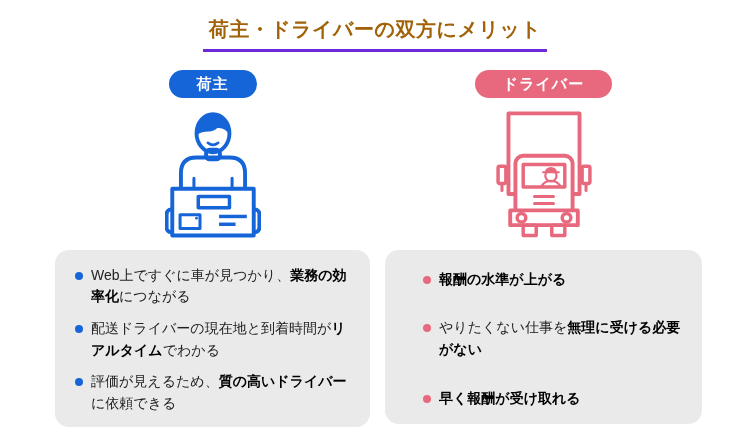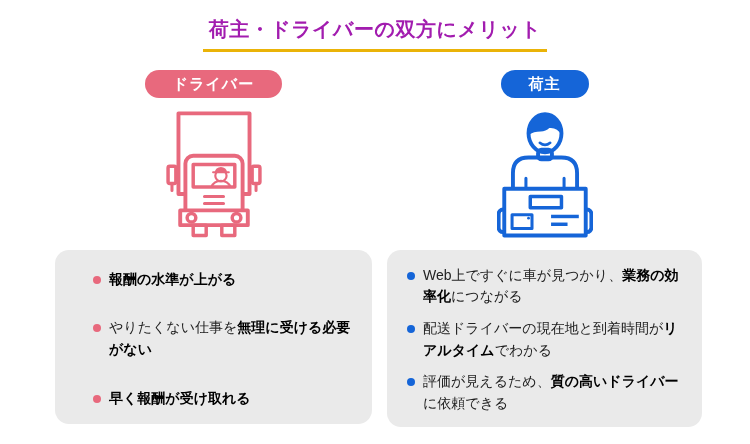--- a/index.html
+++ b/index.html
@@ -25,22 +25,22 @@
   
   .title-wrap {
     text-align: center;
     padding-top: 16px;
   }
   .title-wrap h1 {
     display: inline-block;
     font-size: 20px;
     font-weight: 700;
     letter-spacing: 0.5px;
-    color: #a21caf;
-    border-bottom: 3px solid #eab308;
+    color: #a16207;
+    border-bottom: 3px solid #6d28d9;
     padding: 0 6px 7px 6px;
     line-height: 1.3;
   }
   
   .columns {
     display: flex;
     gap: 15px;
     padding: 0 48px 0 55px;
     margin-top: 18px;
   }
@@ -107,20 +107,73 @@
 <body>
 
 <div class="page">
 
   <div class="title-wrap">
     <h1>荷主・ドライバーの双方にメリット</h1>
   </div>
 
   <div class="columns">
 
+    <div class="col col-left">
+      <span class="badge badge-shipper">荷主</span>
+
+      <div class="icon-area">
+        <span class="person-icon">
+          <svg width="96" height="130" viewBox="0 0 110 150" fill="none" stroke="currentColor" stroke-width="4.5" stroke-linecap="round" stroke-linejoin="round">
+
+            <ellipse cx="55" cy="28" rx="19" ry="22"></ellipse>
+
+            <path d="M36 26 a19 20 0 0 1 38 0 l0 4 q-5 -9 -14 -8 q-4 4 -10 4 q-8 0 -14 4 z" fill="currentColor" stroke="none"></path>
+
+            <path d="M49 39 q6 5 12 0" stroke-width="3"></path>
+
+            <rect x="47" y="47" width="16" height="11" rx="4"></rect>
+
+            <path d="M18 94 V74 q0 -18 18 -18 h38 q18 0 18 18 v20"></path>
+
+            <path d="M33 80 v12 M77 80 v12" stroke-width="3.5"></path>
+
+            <rect x="1.5" y="116" width="10" height="26" rx="5" fill="#ffffff"></rect>
+            <rect x="98.5" y="116" width="10" height="26" rx="5" fill="#ffffff"></rect>
+
+            <rect x="8" y="92" width="94" height="54" fill="#ffffff"></rect>
+
+            <rect x="38" y="101" width="36" height="13" stroke-width="4"></rect>
+
+            <rect x="17" y="122" width="23" height="16" stroke-width="3.5"></rect>
+            <circle cx="36" cy="126" r="1.6" fill="currentColor" stroke="none"></circle>
+
+            <rect x="62" y="122" width="32" height="4" fill="currentColor" stroke="none"></rect>
+            <rect x="62" y="131" width="19" height="4" fill="currentColor" stroke="none"></rect>
+          </svg>
+        </span>
+      </div>
+
+      <div class="benefit-box box-left">
+        <ul>
+          <li class="item">
+            <span class="dot dot-blue"></span>
+            <p class="item-text"><span>Web上ですぐに車が見つかり、</span><strong>業務の効率化</strong><span>につながる</span></p>
+          </li>
+          <li class="item">
+            <span class="dot dot-blue"></span>
+            <p class="item-text"><span>配送ドライバーの現在地と到着時間が</span><strong>リアルタイム</strong><span>でわかる</span></p>
+          </li>
+          <li class="item">
+            <span class="dot dot-blue"></span>
+            <p class="item-text"><span>評価が見えるため、</span><strong>質の高いドライバー</strong><span>に依頼できる</span></p>
+          </li>
+        </ul>
+      </div>
+    </div>
+
     <div class="col col-right">
       <span class="badge badge-driver">ドライバー</span>
 
       <div class="icon-area">
         <span class="truck-icon">
           <svg width="96" height="130" viewBox="0 0 110 150" fill="none" stroke="currentColor" stroke-width="4.5" stroke-linecap="round" stroke-linejoin="round">
 
             <rect x="14" y="5" width="82" height="93"></rect>
 
             <rect x="2" y="66" width="9" height="20" rx="2" stroke-width="4"></rect>
@@ -159,67 +212,14 @@
             <p class="item-text"><span>やりたくない仕事を</span><strong>無理に受ける必要がない</strong><span></span></p>
           </li>
           <li class="item">
             <span class="dot dot-pink"></span>
             <p class="item-text"><span></span><strong>早く報酬が受け取れる</strong><span></span></p>
           </li>
         </ul>
       </div>
     </div>
 
-    <div class="col col-left">
-      <span class="badge badge-shipper">荷主</span>
-
-      <div class="icon-area">
-        <span class="person-icon">
-          <svg width="96" height="130" viewBox="0 0 110 150" fill="none" stroke="currentColor" stroke-width="4.5" stroke-linecap="round" stroke-linejoin="round">
-
-            <ellipse cx="55" cy="28" rx="19" ry="22"></ellipse>
-
-            <path d="M36 26 a19 20 0 0 1 38 0 l0 4 q-5 -9 -14 -8 q-4 4 -10 4 q-8 0 -14 4 z" fill="currentColor" stroke="none"></path>
-
-            <path d="M49 39 q6 5 12 0" stroke-width="3"></path>
-
-            <rect x="47" y="47" width="16" height="11" rx="4"></rect>
-
-            <path d="M18 94 V74 q0 -18 18 -18 h38 q18 0 18 18 v20"></path>
-
-            <path d="M33 80 v12 M77 80 v12" stroke-width="3.5"></path>
-
-            <rect x="1.5" y="116" width="10" height="26" rx="5" fill="#ffffff"></rect>
-            <rect x="98.5" y="116" width="10" height="26" rx="5" fill="#ffffff"></rect>
-
-            <rect x="8" y="92" width="94" height="54" fill="#ffffff"></rect>
-
-            <rect x="38" y="101" width="36" height="13" stroke-width="4"></rect>
-
-            <rect x="17" y="122" width="23" height="16" stroke-width="3.5"></rect>
-            <circle cx="36" cy="126" r="1.6" fill="currentColor" stroke="none"></circle>
-
-            <rect x="62" y="122" width="32" height="4" fill="currentColor" stroke="none"></rect>
-            <rect x="62" y="131" width="19" height="4" fill="currentColor" stroke="none"></rect>
-          </svg>
-        </span>
-      </div>
-
-      <div class="benefit-box box-left">
-        <ul>
-          <li class="item">
-            <span class="dot dot-blue"></span>
-            <p class="item-text"><span>Web上ですぐに車が見つかり、</span><strong>業務の効率化</strong><span>につながる</span></p>
-          </li>
-          <li class="item">
-            <span class="dot dot-blue"></span>
-            <p class="item-text"><span>配送ドライバーの現在地と到着時間が</span><strong>リアルタイム</strong><span>でわかる</span></p>
-          </li>
-          <li class="item">
-            <span class="dot dot-blue"></span>
-            <p class="item-text"><span>評価が見えるため、</span><strong>質の高いドライバー</strong><span>に依頼できる</span></p>
-          </li>
-        </ul>
-      </div>
-    </div>
-
   </div>
 </div>
 
 </body></html>

